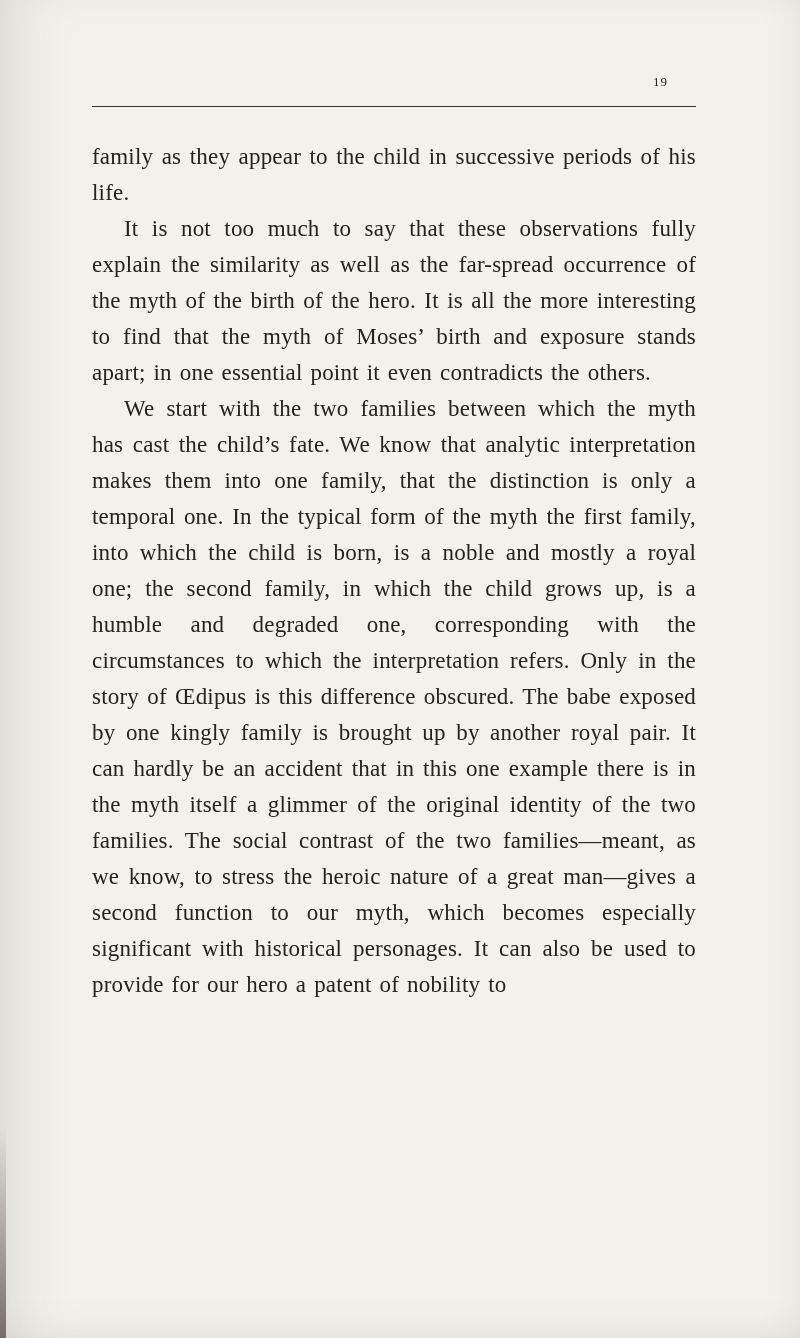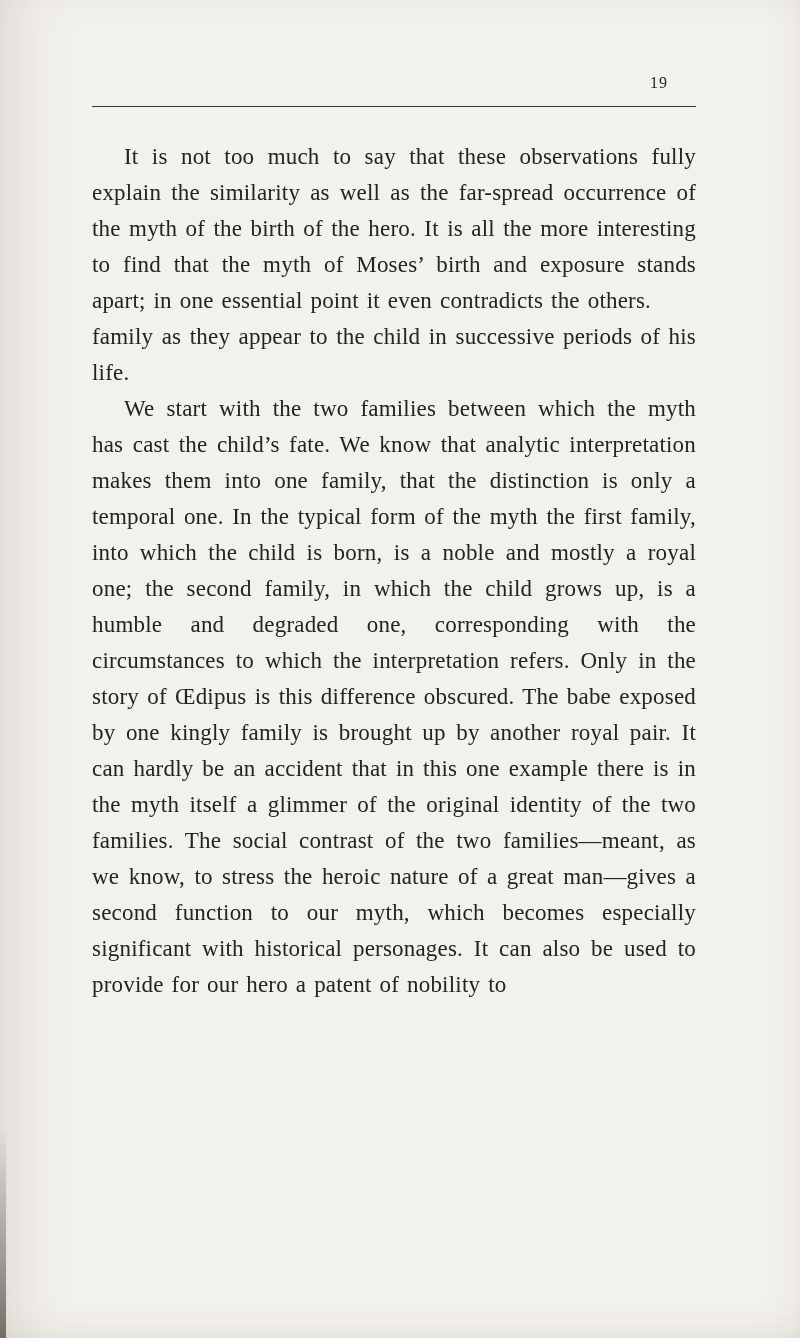--- a/index.html
+++ b/index.html
@@ -51,21 +51,21 @@
     left: 66px;
     top: 6px;
     letter-spacing: 2.4px;
     font-variant-numeric: normal;
     white-space: nowrap;
   }
   .page-number {
     position: absolute;
     right: 28px;
     top: 4px;
-    font-size: 16px;
+    font-size: 13px;
     letter-spacing: 1px;
   }
   .rule {
     border: none;
     border-top: 1.6px solid #38352e;
     margin: 0;
   }
   .body-text {
     margin-top: 32px;
     font-size: 23px;
@@ -86,17 +86,17 @@
 
 <div class="scan-shade"></div>
 <div class="page-edge"></div>
 
 <div class="content">
   <div class="header">
     <span class="page-number">19</span>
   </div>
   <hr class="rule">
   <div class="body-text">
+      <p class="para">family as they appear to the child in successive periods of his life.</p>
       <p class="para indent">It is not too much to say that these observations fully explain the similarity as well as the far-spread occurrence of the myth of the birth of the hero. It is all the more interesting to find that the myth of Moses’ birth and exposure stands apart; in one essential point it even contradicts the others.</p>
-      <p class="para">family as they appear to the child in successive periods of his life.</p>
       <p class="para indent">We start with the two families between which the myth has cast the child’s fate. We know that analytic interpretation makes them into one family, that the distinction is only a temporal one. In the typical form of the myth the first family, into which the child is born, is a noble and mostly a royal one; the second family, in which the child grows up, is a humble and degraded one, corresponding with the circumstances to which the interpretation refers. Only in the story of Œdipus is this difference obscured. The babe exposed by one kingly family is brought up by another royal pair. It can hardly be an accident that in this one example there is in the myth itself a glimmer of the original identity of the two families. The social contrast of the two families—meant, as we know, to stress the heroic nature of a great man—gives a second function to our myth, which becomes especially significant with historical personages. It can also be used to provide for our hero a patent of nobility to</p>
     </div>
 </div>
 
 </body></html>

